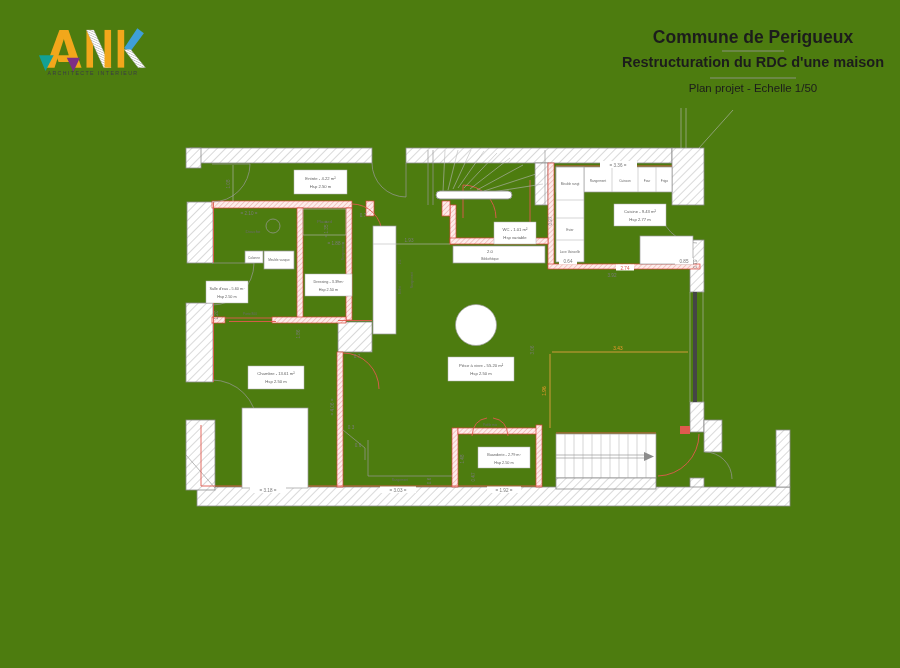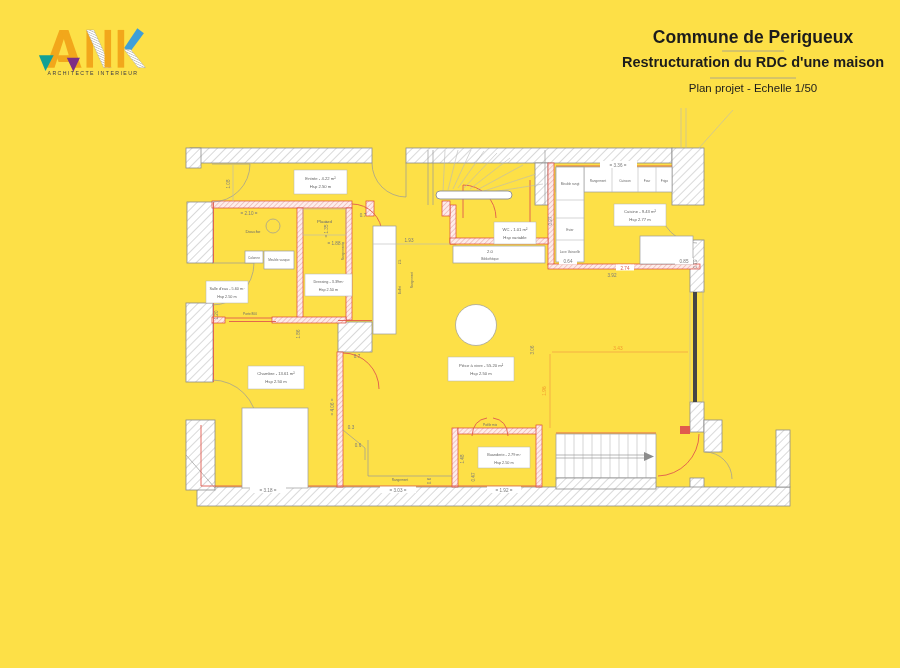--- a/index.html
+++ b/index.html
@@ -1,16 +1,16 @@
 <!DOCTYPE html>
 <html><head>
 <meta charset="utf-8">
 <style>
   html,body{margin:0;padding:0;background:#ffffff;}
-  .sheet{position:relative;width:900px;height:668px;background:#fde047;overflow:hidden;
+  .sheet{position:relative;width:900px;height:668px;background:#4d7c0f;overflow:hidden;
          font-family:"Liberation Sans",sans-serif;}
   svg text{font-family:"Liberation Sans",sans-serif;}
   .w    {fill:url(#hatch);stroke:#8c8c8c;stroke-width:.8;}
   .rw   {fill:url(#rhatch);stroke:#d9453a;stroke-width:.7;}
   .ln   {stroke:#9a9a9a;stroke-width:.7;fill:none;}
   .thin {stroke:#b9b9b9;stroke-width:.6;fill:none;}
   .red  {stroke:#e05a4e;stroke-width:.9;fill:none;}
   .furn {fill:#fff;stroke:#9a9a9a;stroke-width:.7;}
   .lbox {fill:#fff;stroke:#b2b2b2;stroke-width:.5;}
   .bg   {fill:#fff;stroke:none;}

